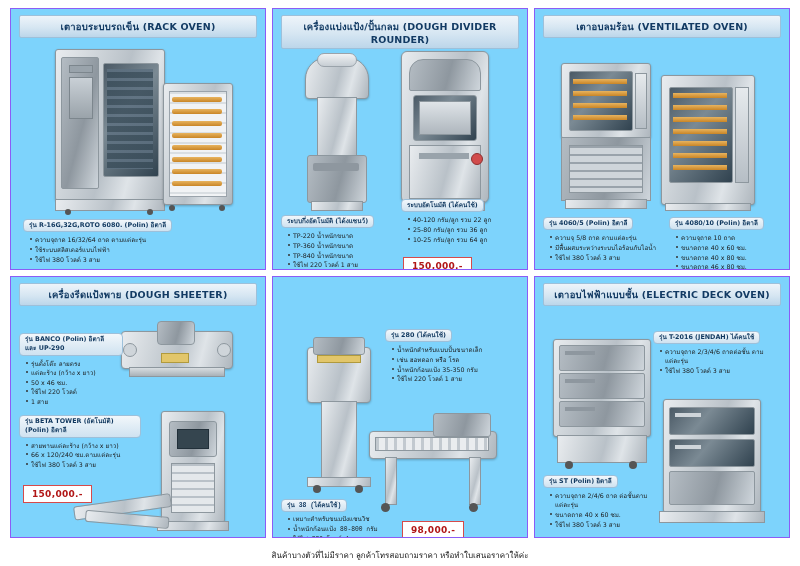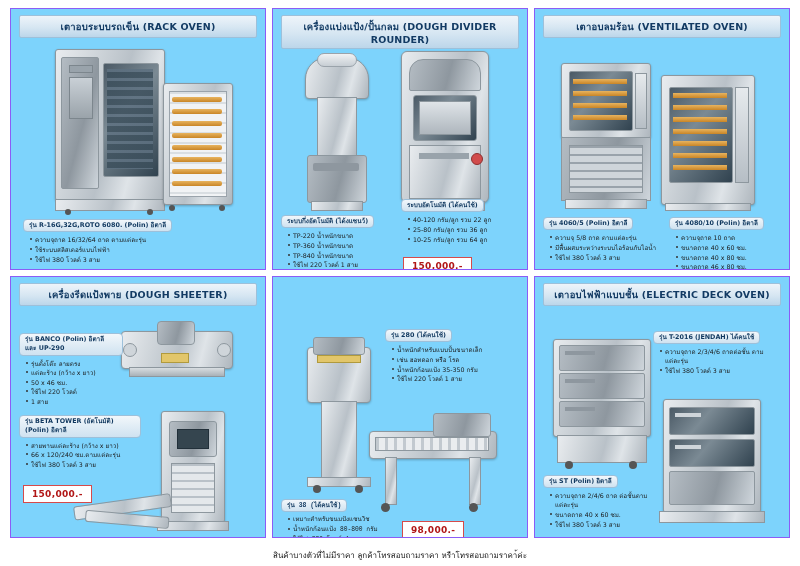--- a/index.html
+++ b/index.html
@@ -369,14 +369,14 @@
             <li>ความจุถาด 2/4/6 ถาด ต่อชั้นตามแต่ละรุ่น</li>
             <li>ขนาดถาด 40 x 60 ซม.</li>
             <li>ใช้ไฟ 380 โวลต์ 3 สาย</li>
           </ul>
         </div>
       </div>
     </div>
 
   </div>
 
-  <div class="footer">สินค้าบางตัวที่ไม่มีราคา ลูกค้าโทรสอบถามราคา หรืาโทรสอบถามราคา้ค่ะ</div>
+  <div class="footer">สินค้าบางตัวที่ไม่มีราคา ลูกค้าโทรสอบถามราคา หรือทำใบเสนอราคาให้ค่ะ</div>
 </div>
 
 </body></html>

